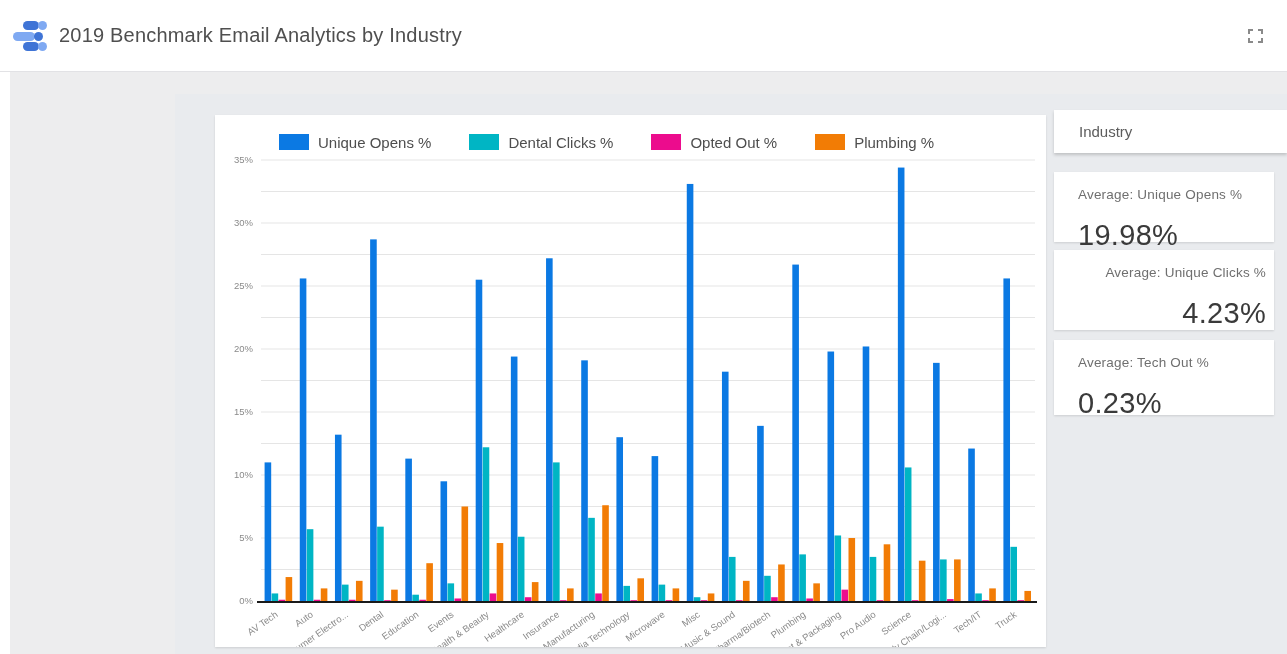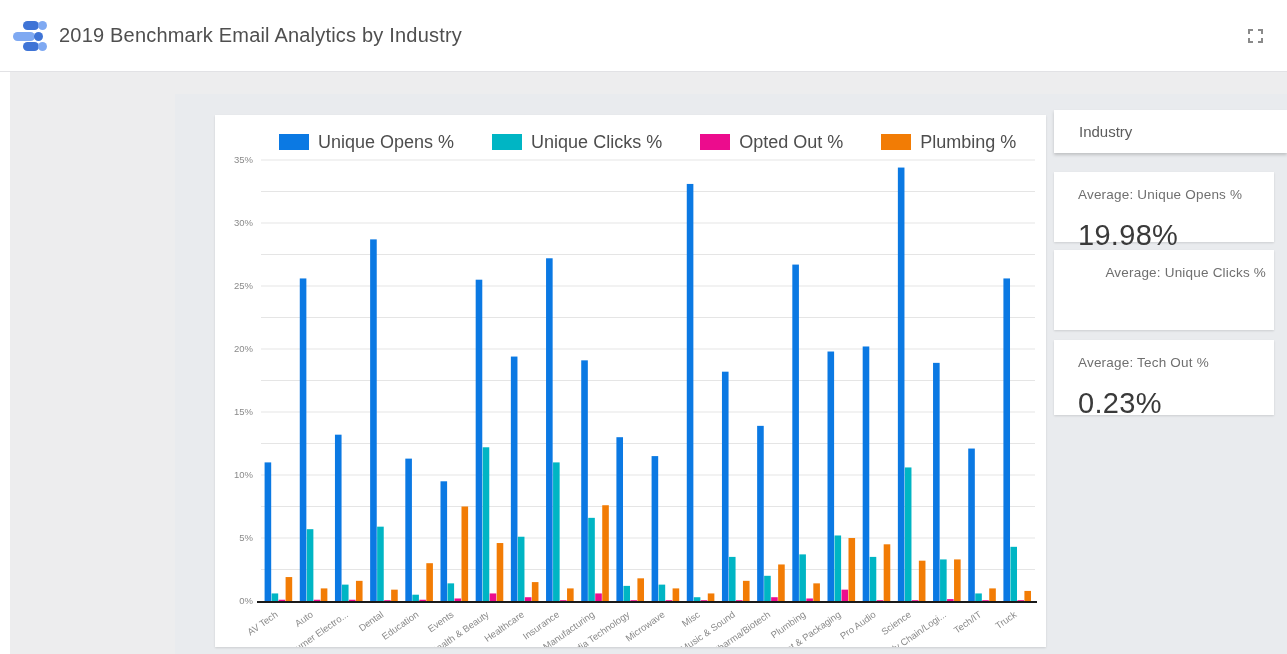--- a/index.html
+++ b/index.html
@@ -28,21 +28,21 @@
   
   .bg    { position:absolute; left:10px; top:72px; right:0; bottom:0; background:#ededee; }
   .panel { position:absolute; left:175px; top:94px; right:0; bottom:0; background:#e9ebee; }
 
   
   .chart-card { position:absolute; left:215px; top:115px; width:831px; height:532px;
                 background:#ffffff; box-shadow:0 1px 2px rgba(0,0,0,.12); overflow:hidden; }
   .legend { display:flex; align-items:center; gap:38px; margin:14px 0 0 64px; height:26px; }
   .legend-item { display:flex; align-items:center; gap:9px; }
   .legend-swatch { width:30px; height:16px; display:inline-block; }
-  .legend-label { font-size:18px; color:#4e4e4e; }
+  .legend-label { font-size:15px; color:#4e4e4e; }
   svg text.ytick { font-size:9.5px; fill:#8a8a8a; }
   svg text.xtick { font-size:9.5px; fill:#8a8a8a; }
 
   
   .sidebar { position:absolute; left:1054px; top:110px; width:233px; height:544px; }
   .industry-card { position:absolute; left:0; top:0; width:233px; height:43px;
                    background:#ffffff; box-shadow:0 2px 3px rgba(0,0,0,.18);
                    font-size:15px; color:#5c5c5c; line-height:43px; padding-left:25px;
                    cursor:pointer; }
   .stat-card { position:absolute; left:0; width:220px; background:#ffffff;
@@ -77,21 +77,21 @@
 <div class="panel"></div>
 
 <div class="chart-card">
   <div class="legend">
       <div class="legend-item">
         <span class="legend-swatch" style="background: rgb(11, 121, 227);"></span>
         <span class="legend-label">Unique Opens %</span>
       </div>
       <div class="legend-item">
         <span class="legend-swatch" style="background: rgb(0, 181, 196);"></span>
-        <span class="legend-label">Unique Clicks %</span>
+        <span class="legend-label">Dental Clicks %</span>
       </div>
       <div class="legend-item">
         <span class="legend-swatch" style="background: rgb(236, 12, 141);"></span>
         <span class="legend-label">Opted Out %</span>
       </div>
       <div class="legend-item">
         <span class="legend-swatch" style="background: rgb(242, 124, 5);"></span>
         <span class="legend-label">Plumbing %</span>
       </div>
     </div>
@@ -234,18 +234,19 @@
 
 <div class="sidebar">
   <div class="industry-card">Industry</div>
 
 <div class="stat-card sc1">
       <div class="stat-label">Average: Unique Opens %</div>
       <div class="stat-value">19.98%</div>
     </div>
     <div class="stat-card sc2">
       <div class="stat-label">Average: Unique Clicks %</div>
+      <div class="stat-value">4.23%</div>
     </div>
     <div class="stat-card sc3">
       <div class="stat-label">Average: Tech Out %</div>
       <div class="stat-value">0.23%</div>
     </div>
   </div>
 
 </body></html>

